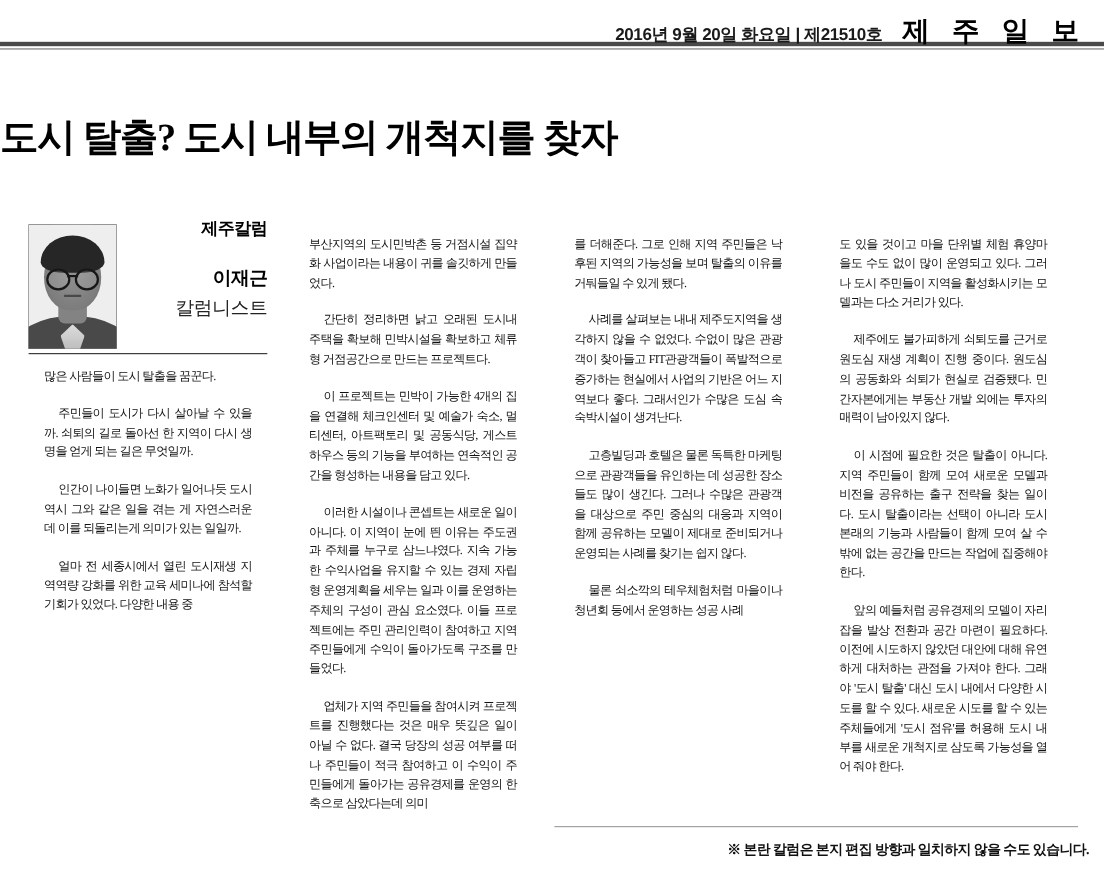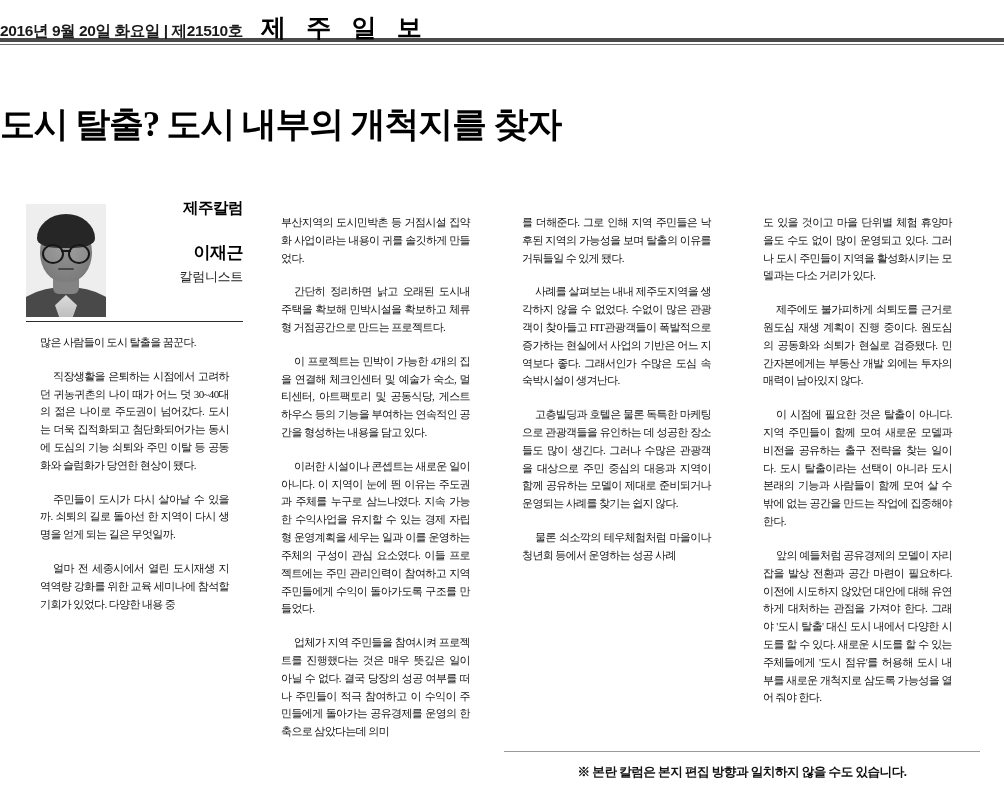--- a/index.html
+++ b/index.html
@@ -21,20 +21,21 @@
     position: relative;
     width: 1004px;
     height: 791px;
     box-sizing: border-box;
   }
 
   
   .masthead {
     display: flex;
     align-items: baseline;
+    justify-content: flex-end;
     gap: 18px;
     padding: 11px 14px 6px 0;
     height: 38px;
     box-sizing: border-box;
   }
   .issue-line {
     font-size: 15.5px;
     font-weight: 700;
     color: #1a1a1a;
     letter-spacing: -0.4px;
@@ -171,21 +172,21 @@
     margin-bottom: 22px;
   }
   .author-name {
     font-size: 17px;
     font-weight: 800;
     color: #000;
     letter-spacing: -0.5px;
     margin-bottom: 4px;
   }
   .author-role {
-    font-size: 13px;
+    font-size: 17px;
     font-weight: 400;
     color: #222;
     letter-spacing: -0.3px;
   }
   .byline-rule {
     position: absolute;
     left: 2px;
     right: 2px;
     bottom: -4px;
     height: 1px;
@@ -212,21 +213,21 @@
   .note-rule {
     height: 1px;
     background: #9a9a9a;
     margin: 12px 10px 0 10px;
   }
   .note {
     font-size: 12.6px;
     font-weight: 700;
     color: #111;
     letter-spacing: -0.5px;
-    text-align: center;
+    text-align: right;
     padding-top: 12px;
     font-family: "Liberation Serif", "DejaVu Serif", serif;
   }
   .footer-area {
     position: absolute;
     left: 494px;
     right: 14px;
     bottom: 10px;
   }
 </style>
@@ -266,22 +267,22 @@
         </div>
         <div class="byline-text">
           <div class="column-label">제주칼럼</div>
           <div class="author-name">이재근</div>
           <div class="author-role">칼럼니스트</div>
         </div>
         <div class="byline-rule"></div>
       </div>
 
       <p class="para first-of-col">많은 사람들이 도시 탈출을 꿈꾼다.</p>
-      <p class="para">직장생활을 은퇴하는 시점에서 고려하던 귀농귀촌의 나이 때가 어느 덧 30~40대의 젊은 나이로 주도권이 넘어갔다. 도시는 더욱 집적화되고 첨단화되어가는 동시에 도심의 기능 쇠퇴와 주민 이탈 등 공동화와 슬럼화가 당연한 현상이 됐다.</p>
       <p class="para">주민들이 도시가 다시 살아날 수 있을까. 쇠퇴의 길로 돌아선 한 지역이 다시 생명을 얻게 되는 길은 무엇일까.</p>
+      <p class="para">인간이 나이들면 노화가 일어나듯 도시 역시 그와 같은 일을 겪는 게 자연스러운데 이를 되돌리는게 의미가 있는 일일까.</p>
       <p class="para">얼마 전 세종시에서 열린 도시재생 지역역량 강화를 위한 교육 세미나에 참석할 기회가 있었다. 다양한 내용 중</p>
     </div>
 
     <div class="col col-2">
       <p class="para first-of-col">부산지역의 도시민박촌 등 거점시설 집약화 사업이라는 내용이 귀를 솔깃하게 만들었다.</p>
       <p class="para">간단히 정리하면 낡고 오래된 도시내 주택을 확보해 민박시설을 확보하고 체류형 거점공간으로 만드는 프로젝트다.</p>
       <p class="para">이 프로젝트는 민박이 가능한 4개의 집을 연결해 체크인센터 및 예술가 숙소, 멀티센터, 아트팩토리 및 공동식당, 게스트하우스 등의 기능을 부여하는 연속적인 공간을 형성하는 내용을 담고 있다.</p>
       <p class="para">이러한 시설이나 콘셉트는 새로운 일이 아니다. 이 지역이 눈에 띈 이유는 주도권과 주체를 누구로 삼느냐였다. 지속 가능한 수익사업을 유지할 수 있는 경제 자립형 운영계획을 세우는 일과 이를 운영하는 주체의 구성이 관심 요소였다. 이들 프로젝트에는 주민 관리인력이 참여하고 지역주민들에게 수익이 돌아가도록 구조를 만들었다.</p>
       <p class="para">업체가 지역 주민들을 참여시켜 프로젝트를 진행했다는 것은 매우 뜻깊은 일이 아닐 수 없다. 결국 당장의 성공 여부를 떠나 주민들이 적극 참여하고 이 수익이 주민들에게 돌아가는 공유경제를 운영의 한 축으로 삼았다는데 의미</p>
     </div>

